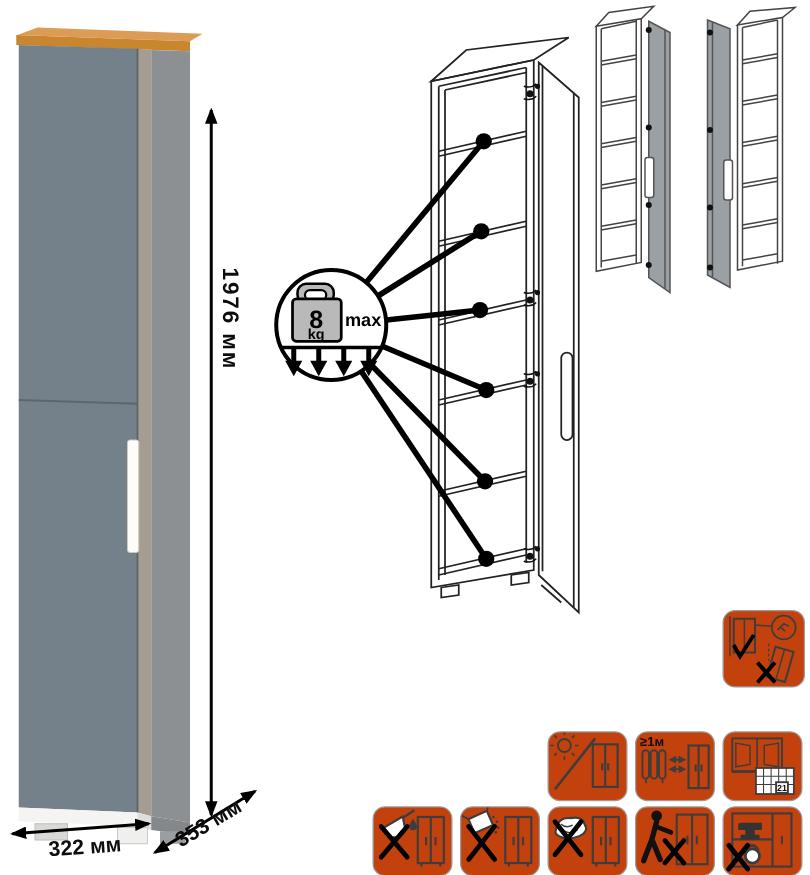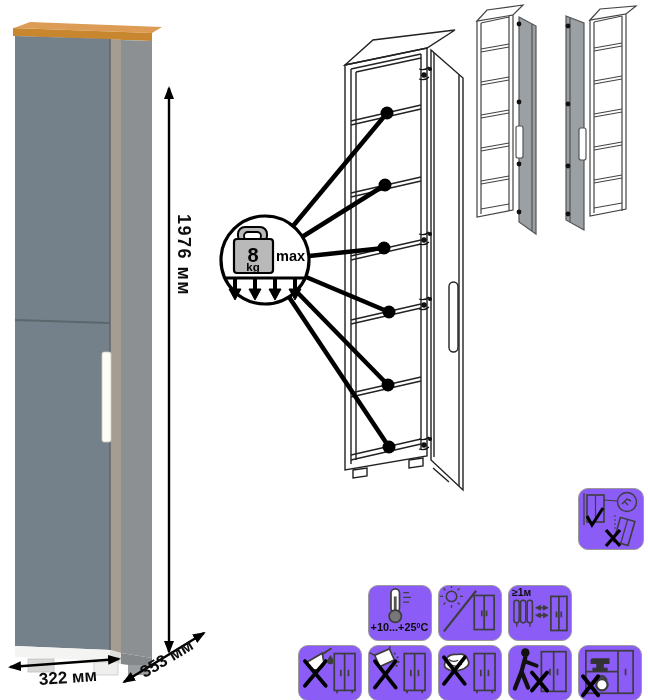--- a/index.html
+++ b/index.html
@@ -3,21 +3,21 @@
 <meta charset="utf-8">
 <style>
   html,body{margin:0;padding:0;background:#fff;}
   #canvas{position:relative;width:648px;height:700px;background:#fff;overflow:hidden;
           font-family:"Liberation Sans",sans-serif;color:#111;}
   .abs{position:absolute;}
   .dimlabel{position:absolute;font-weight:bold;font-size:17px;color:#0d0d0d;white-space:nowrap;}
   #height-label{left:173px;top:214px;writing-mode:vertical-rl;font-size:18px;letter-spacing:1.5px;}
   #width-label{left:14px;top:668px;width:108px;text-align:center;transform:rotate(-4deg);}
   #depth-label{left:116px;top:649px;width:102px;text-align:center;transform:rotate(-31deg);}
-  .icon-cell{position:absolute;width:64px;height:56px;border:1.6px solid #9a9a9a;border-radius:10px;background:#8b5cf6;box-sizing:border-box;}
+  .icon-cell{position:absolute;width:64px;height:56px;border:1.6px solid #9a9a9a;border-radius:10px;background:#c2410c;box-sizing:border-box;}
   .icon-cell svg{display:block;}
   #anchor-cell{left:578px;top:488px;width:66px;height:62px;}
   svg text{font-family:"Liberation Sans",sans-serif;}
 </style>
 </head>
 <body>
 
 <div id="canvas">
 
   <svg class="abs" style="left:0;top:0" width="220" height="700">
@@ -175,31 +175,20 @@
             <path d="M44.5,30 L44.5,55" stroke-width="1.2"></path>
           </g>
         <path d="M36,26 L36,42" stroke-width="1" stroke-dasharray="2,2"></path>
       </g>
       <path d="M8,27 L13,36 L24,19" stroke="#000" stroke-width="3" fill="none"></path>
       <path d="M27,41 L41,57 M41,41 L27,57" stroke="#000" stroke-width="3.2" fill="none"></path>
     </svg>
   </div>
 
 
-  <div class="icon-cell" style="left:368px;top:585px">
-    <svg width="61" height="53" viewBox="0 0 64 56">
-      <g>
-        <rect x="23" y="3" width="9" height="25" rx="4.5" fill="#fff" stroke="#3d3d3d" stroke-width="1.8"></rect>
-        <rect x="26" y="11" width="3" height="18" fill="#555"></rect>
-        <circle cx="27.5" cy="32" r="6.5" fill="#777" stroke="#3d3d3d" stroke-width="1.8"></circle>
-        <path d="M36,7 h6 M36,12 h8 M36,17 h6" stroke="#3d3d3d" stroke-width="1.5"></path>
-      </g>
-      <text x="32" y="48" text-anchor="middle" font-size="11.5" font-weight="bold" fill="#0d0d0d"><tspan>+10...+25</tspan><tspan font-size="7.5" dy="-4">0</tspan><tspan dy="4">C</tspan></text>
-    </svg>
-  </div>
 
   <div class="icon-cell" style="left:438px;top:585px">
     <svg width="61" height="53" viewBox="0 0 64 56">
       <g stroke="#3d3d3d" fill="none">
         <circle cx="13" cy="11" r="5.5" stroke-width="1.6"></circle>
         <path d="M13,2 V-1 M13,20 V23 M4,11 H1 M22,11 H25 M6.5,4.5 L4.5,2.5 M19.5,4.5 L21.5,2.5 M6.5,17.5 L4.5,19.5 M19.5,17.5 L21.5,19.5" stroke-width="1.4"></path>
         <line x1="5" y1="48" x2="39" y2="5" stroke-width="2.2"></line>
         <g stroke-width="1.8">
           <rect x="37" y="10" width="21" height="36"></rect>
           <path d="M47.5,10 V46 M45,26 V32 M50,26 V32"></path>
@@ -225,20 +214,37 @@
           <polygon points="28,31 33,28.5 33,33.5"></polygon>
           <polygon points="41,31 36,28.5 36,33.5"></polygon>
       </g>
       <g stroke="#3d3d3d" fill="none" stroke-width="1.8">
         <rect x="44" y="11" width="17" height="36"></rect>
         <path d="M52.5,11 V47 M50,27 V33 M55,27 V33"></path>
       </g>
     </svg>
   </div>
 
+  <div class="icon-cell" style="left:578px;top:585px">
+    <svg width="61" height="53" viewBox="0 0 64 56">
+      <g stroke="#3d3d3d" fill="none">
+        <rect x="7" y="5" width="42" height="28" stroke-width="1.6"></rect>
+        <path d="M28,5 V33" stroke-width="1.4"></path>
+        <polygon points="10,9 22,11 22,27 10,29" stroke-width="1.2"></polygon>
+        <polygon points="46,9 34,11 34,27 46,29" stroke-width="1.2"></polygon>
+        <path d="M7,33 H49" stroke-width="2"></path>
+      </g>
+      <g>
+        <rect x="27" y="30" width="32" height="22" fill="#fff" stroke="#3d3d3d" stroke-width="1.5"></rect>
+        <path d="M33.4,30 V52 M39.8,30 V52 M46.2,30 V52 M52.6,30 V52 M27,37 H59 M27,44 H59" stroke="#3d3d3d" stroke-width="0.9"></path>
+        <rect x="44" y="42" width="10" height="9" fill="#fff" stroke="#3d3d3d" stroke-width="1.6"></rect>
+        <text x="49" y="49.5" text-anchor="middle" font-size="7.5" font-weight="bold" fill="#0d0d0d">21</text>
+      </g>
+    </svg>
+  </div>
 
   <div class="icon-cell" style="left:298px;top:645px">
     <svg width="61" height="52" viewBox="0 0 64 55">
       <g transform="translate(4,10) rotate(-18)" stroke="#3d3d3d" fill="#fff">
         <path d="M2,8 L20,4 L19,12 A8,6 0 0 1 3,14 Z" stroke-width="1.8"></path>
         <path d="M20,5 L31,2" stroke-width="2" fill="none"></path>
       </g>
       <path transform="translate(33,14) scale(0.5)" d="M0,-9 C3,-4 6.5,0 6.5,4 A6.5,6.5 0 1 1 -6.5,4 C-6.5,0 -3,-4 0,-9 Z" fill="#3d3d3d"></path>
       <path d="M6,16 L28,42 M28,16 L6,42" stroke="#000" stroke-width="4" stroke-linecap="round"></path>
       <g stroke="#3d3d3d" fill="none" stroke-width="1.8">

